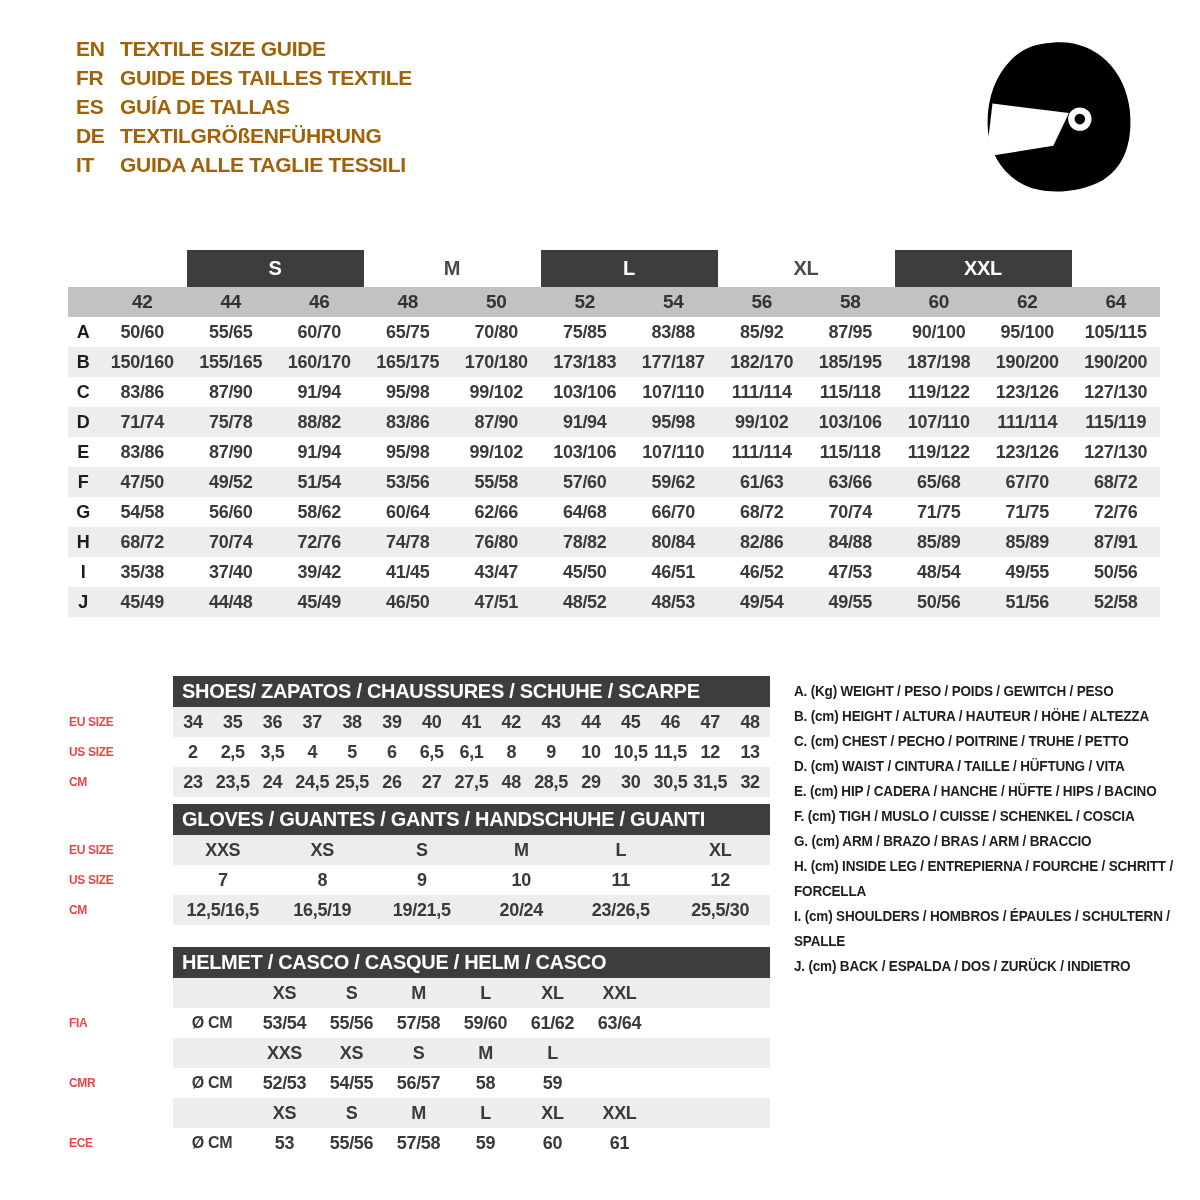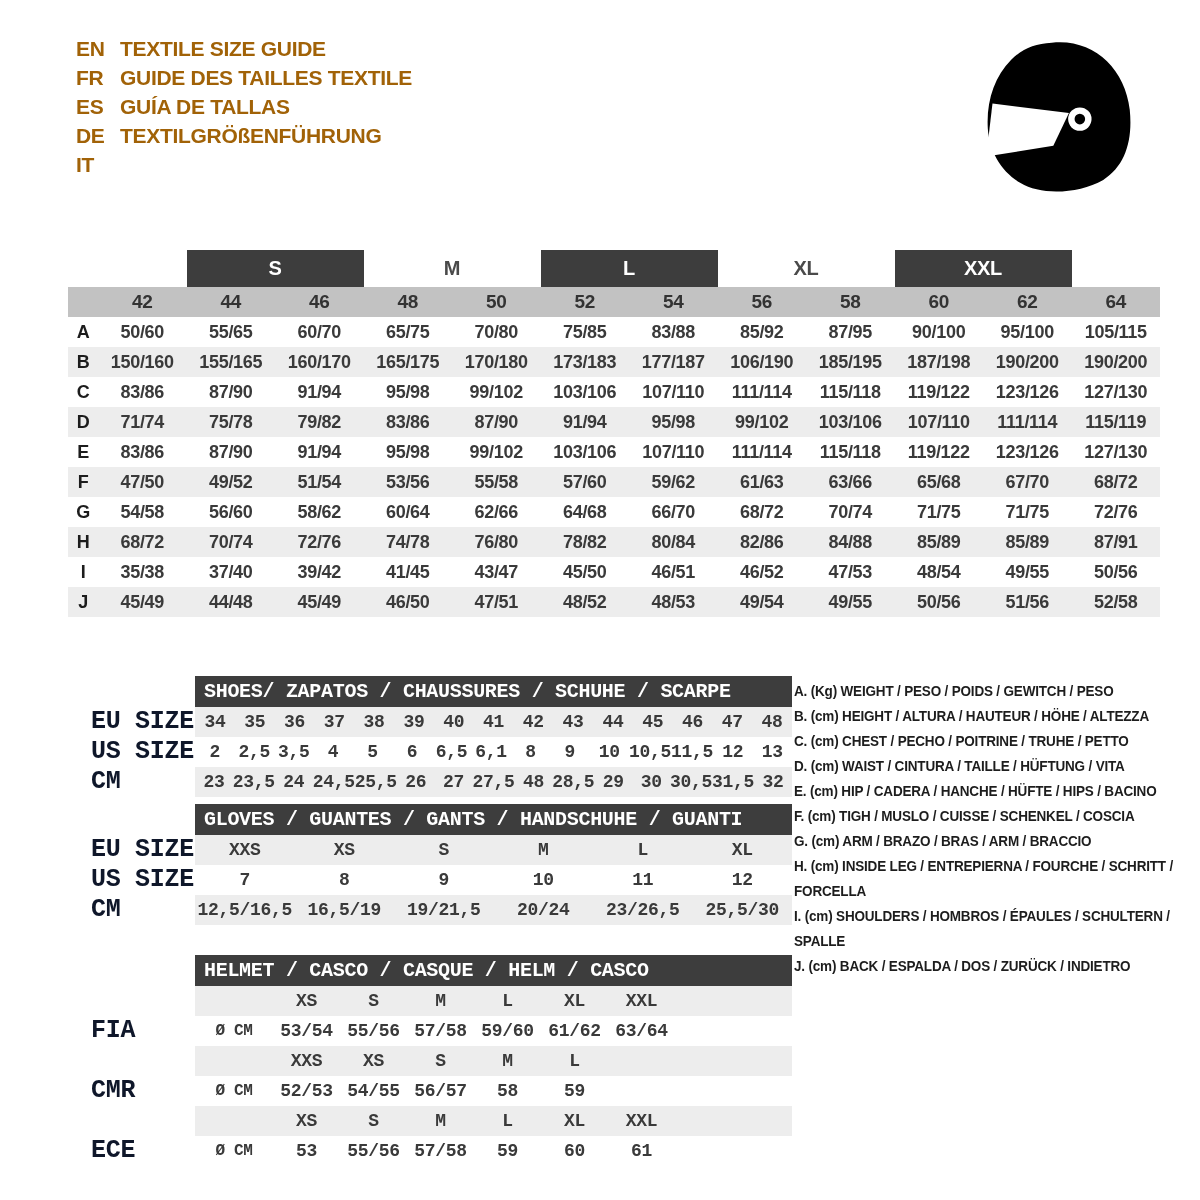--- a/index.html
+++ b/index.html
@@ -28,28 +28,28 @@
   .grp{text-align:center;line-height:37px;font-size:20px;color:#4a4a4a;}
   .grp.boxed{background:var(--dark);color:#fff;}
   .num-row{height:30px;background:var(--band);}
   .cell{text-align:center;line-height:30px;font-size:18px;color:var(--text);white-space:nowrap;}
   .num-row .cell{font-size:19px;color:#333;}
   .trow{height:30px;}
   .trow.stripe{background:var(--stripe);}
   .cell.letter{font-size:18px;color:#1c1c1c;}
 
   
-  .sec{position:absolute;left:83px;width:712px;font-family:Liberation Mono, monospace;}
+  .sec{position:absolute;left:61px;width:712px;}
   .sec-shoes{top:676px;}
   .sec-gloves{top:804px;}
-  .sec-helmet{top:947px;margin-top:8px;}
+  .sec-helmet{top:947px;}
   .sec-bar{margin-left:112px;width:597px;height:31px;background:var(--dark);color:#fff;
            font-size:20px;line-height:31px;padding-left:9px;box-sizing:border-box;white-space:nowrap;}
   .sec-row{display:flex;height:30px;}
-  .sec-label{width:112px;font-size:25px;line-height:30px;padding-left:8px;box-sizing:border-box;color:#0f172a;white-space:nowrap;}
+  .sec-label{width:112px;font-size:12px;line-height:30px;padding-left:8px;box-sizing:border-box;color:#ef4444;white-space:nowrap;}
   .sec-cells{width:597px;display:grid;}
   .sec-cells.gray{background:var(--stripe);}
   .cols-15{grid-template-columns:repeat(15,1fr);}
   .cols-6{grid-template-columns:repeat(6,1fr);}
   .cols-helmet{grid-template-columns:78px repeat(6,67px) 1fr;}
   .sec-cells .cell{font-size:18px;}
   .cell.unit{font-size:16px;}
 
   
   .legend{position:absolute;left:794px;top:678px;width:445px;transform:scaleX(0.9);transform-origin:left top;}
@@ -72,20 +72,21 @@
       <div class="lang-row">
         <span class="lang-code">ES</span>
         <span class="lang-title">GUÍA DE TALLAS</span>
       </div>
       <div class="lang-row">
         <span class="lang-code">DE</span>
         <span class="lang-title">TEXTILGRÖßENFÜHRUNG</span>
       </div>
       <div class="lang-row">
         <span class="lang-code">IT</span>
+        <span class="lang-title">GUIDA ALLE TAGLIE TESSILI</span>
       </div>
     </div>
 
   <svg class="helmet-svg" viewBox="0 0 100 100" aria-hidden="true">
     <path d="M46,3 C72,0 93,19 96,46 C98,66 93,82 79,91 C63,100 39,101 26,93 C14,86 6,73 5,58 C4,41 9,25 20,14 C28,6 35,4 46,3 Z" fill="#000"></path>
     <polygon points="8,42 57,48 47,69 4,76" fill="#fff"></polygon>
     <circle cx="64" cy="52" r="7.5" fill="#fff"></circle>
     <circle cx="64" cy="52" r="3.4" fill="#000"></circle>
   </svg>
 
@@ -130,21 +131,21 @@
         </div>
         <div class="trow stripe">
           <div class="cell letter">B</div>
           <div class="cell">150/160</div>
           <div class="cell">155/165</div>
           <div class="cell">160/170</div>
           <div class="cell">165/175</div>
           <div class="cell">170/180</div>
           <div class="cell">173/183</div>
           <div class="cell">177/187</div>
-          <div class="cell">106/190</div>
+          <div class="cell">182/170</div>
           <div class="cell">185/195</div>
           <div class="cell">187/198</div>
           <div class="cell">190/200</div>
           <div class="cell">190/200</div>
         </div>
         <div class="trow">
           <div class="cell letter">C</div>
           <div class="cell">83/86</div>
           <div class="cell">87/90</div>
           <div class="cell">91/94</div>
@@ -155,21 +156,21 @@
           <div class="cell">111/114</div>
           <div class="cell">115/118</div>
           <div class="cell">119/122</div>
           <div class="cell">123/126</div>
           <div class="cell">127/130</div>
         </div>
         <div class="trow stripe">
           <div class="cell letter">D</div>
           <div class="cell">71/74</div>
           <div class="cell">75/78</div>
-          <div class="cell">79/82</div>
+          <div class="cell">88/82</div>
           <div class="cell">83/86</div>
           <div class="cell">87/90</div>
           <div class="cell">91/94</div>
           <div class="cell">95/98</div>
           <div class="cell">99/102</div>
           <div class="cell">103/106</div>
           <div class="cell">107/110</div>
           <div class="cell">111/114</div>
           <div class="cell">115/119</div>
         </div>

